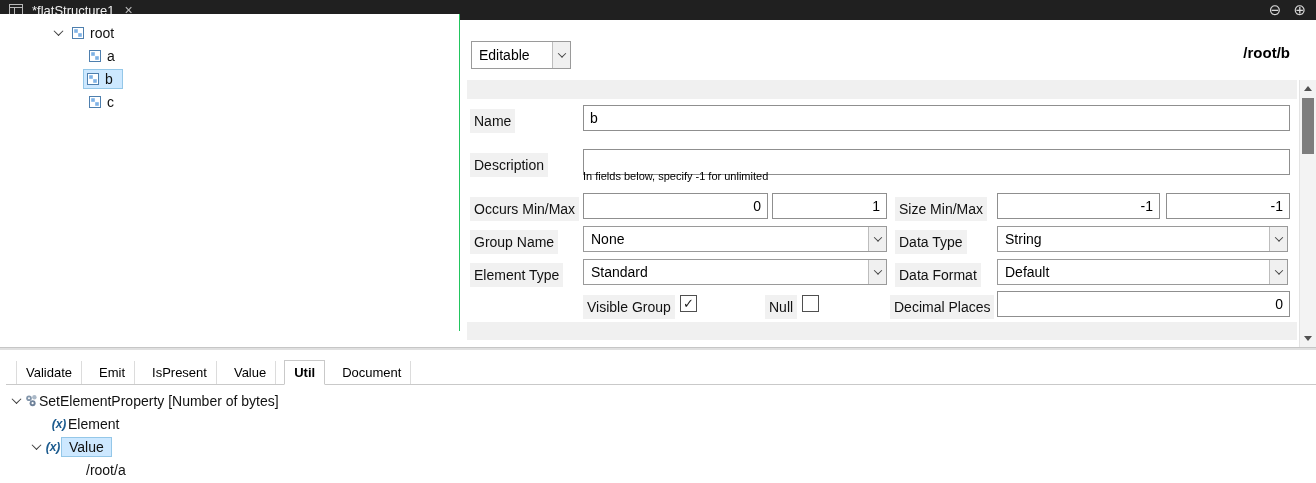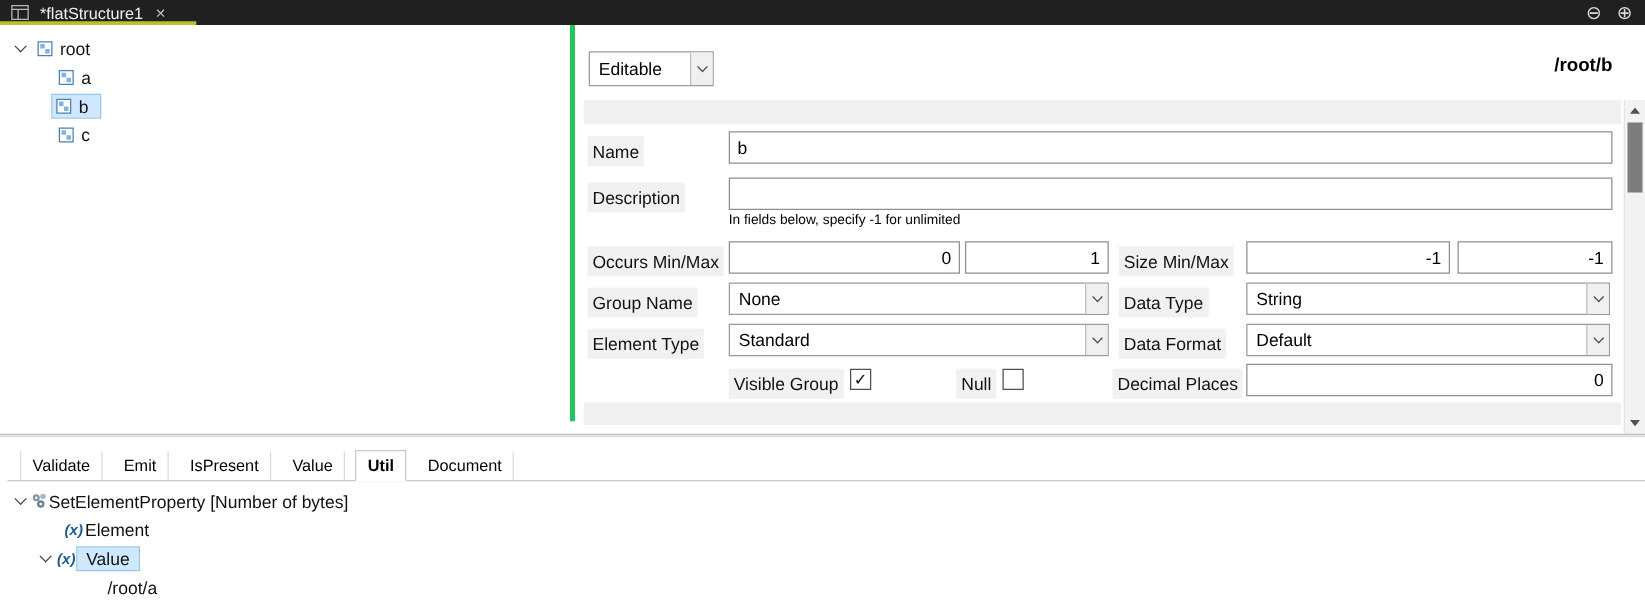--- a/index.html
+++ b/index.html
@@ -8,21 +8,21 @@
 
   
   .titlebar { position:absolute; top:0; left:0; width:100%; height:20px; background:#202020; display:flex; align-items:center; }
   .app-icon { margin-left:8px; display:flex; }
   .doc-tab { display:flex; align-items:center; height:100%; padding:0 12px 0 8px; color:#f0f0f0; font-size:13px; }
   .doc-tab-close { color:#bdbdbd; font-size:14px; margin-left:10px; cursor:default; }
   .tab-underline { position:absolute; left:0; bottom:0; width:157px; height:3px; background:#b8c22f; }
   .win-controls { margin-left:auto; margin-right:10px; display:flex; gap:12px; color:#d8d8d8; font-size:15px; }
 
   
-  .left-panel { position:absolute; top:20px; left:0; width:460px; height:317px; background:#fff; border-right:4px solid #22c55e; padding-top:7px; }
+  .left-panel { position:absolute; top:14px; left:0; width:460px; height:317px; background:#fff; border-right:1px solid #22c55e; padding-top:7px;padding-left:42px; }
   .tree-row { height:23px; display:flex; align-items:center; gap:5px; font-size:14px; color:#111; }
   .chev-box { width:16px; height:16px; display:inline-flex; align-items:center; justify-content:center; }
   .chev { display:inline-block; width:7px; height:7px; border-right:1.4px solid #3c3c3c; border-bottom:1.4px solid #3c3c3c; transform:rotate(45deg) translate(-1px,-1px); }
   .el-icon { display:inline-flex; width:14px; height:14px; }
   .sel-wrap { display:inline-flex; align-items:center; gap:5px; background:#cde8ff; outline:1px solid #94c7e8; padding:1px 9px 1px 2px; }
 
   
   .right-panel { position:absolute; top:30px; left:461px; width:855px; height:317px; background:#fff;border-radius:30px; }
   .combo { border:1px solid #9a9a9a; background:#fff; display:flex; align-items:center; height:26px; }
   .combo-text { flex:1; padding:0 7px; font-size:14px; white-space:nowrap; overflow:hidden; }
@@ -157,21 +157,21 @@
     </div>
     <div class="path">/root/b</div>
 
     <div class="strip strip1"></div>
 
     <div class="row" style="top:75px">
       <span class="chip lbl-c1">Name</span>
       <input class="txt f-full" value="b" style="">
     </div>
 
-    <div class="row" style="top:112px">
+    <div class="row" style="top:119px">
       <span class="chip lbl-c1">Description</span>
       <input class="txt f-full" value="" style="">
     </div>
 
     <div class="hint">In fields below, specify -1 for unlimited</div>
 
     <div class="row" style="top:163px">
       <span class="chip lbl-c1">Occurs Min/Max</span>
       <input class="txt num f-occ1" value="0" style="">
       <input class="txt num f-occ2" value="1" style="">

